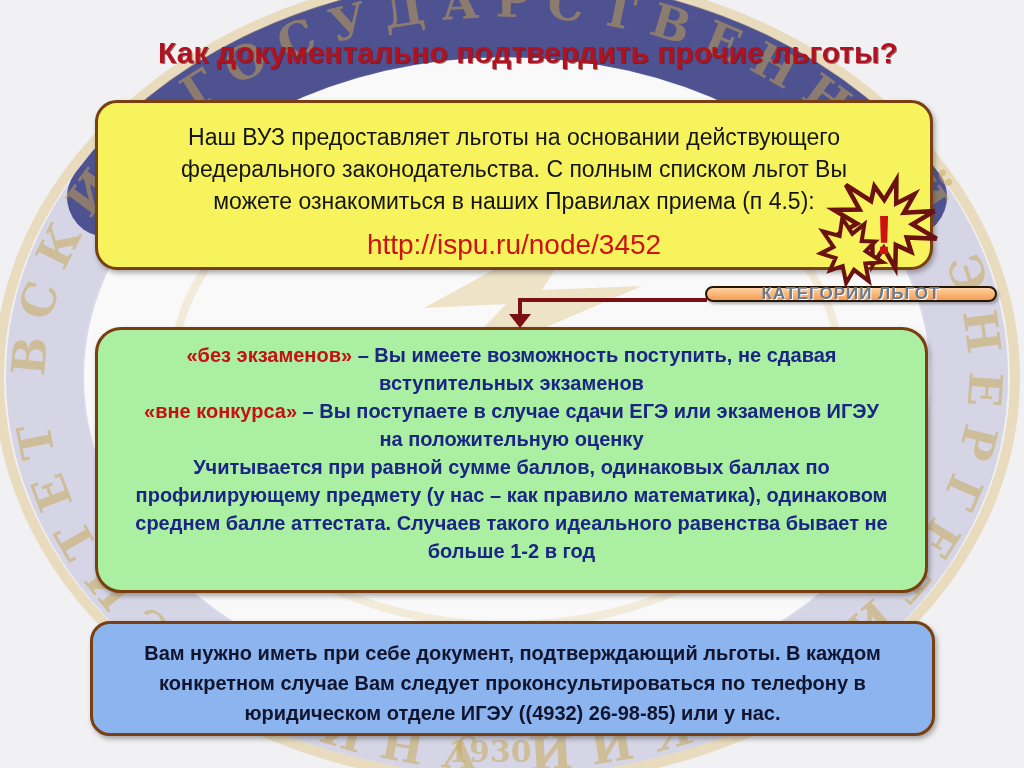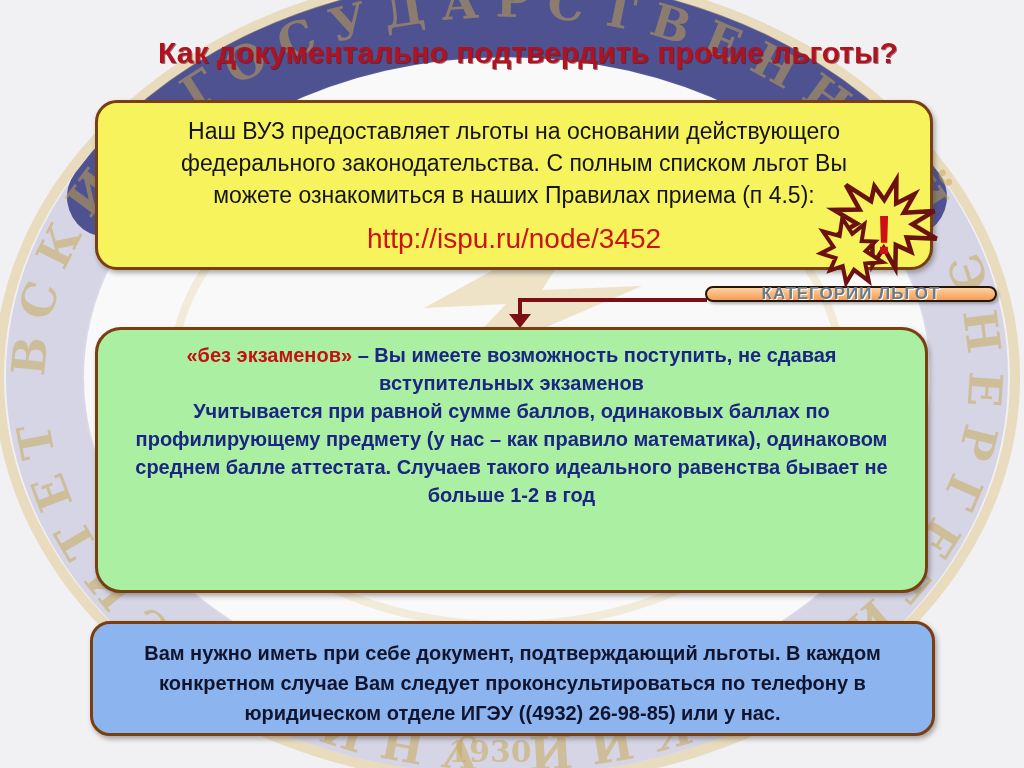--- a/index.html
+++ b/index.html
@@ -13,21 +13,21 @@
     text-align:center;font-size:30px;font-weight:bold;color:#b01320;
     text-shadow:1px 1px 0 rgba(90,8,16,.55);margin:0;
   }
   .box{
     position:absolute;z-index:2;border:3px solid #7a3f10;
     box-shadow:2px 3px 5px rgba(70,70,70,.45);
     text-align:center;box-sizing:border-box;
   }
   .box-yellow{
     left:95px;top:100px;width:838px;height:170px;border-radius:22px;
-    background:#f7f35c;padding-top:12px;
+    background:#f7f35c;padding-top:18px;
   }
   .box-yellow .body-text{
     white-space:pre-line;font-size:23px;line-height:32px;color:#141414;margin:0;
   }
   .url-text{
     display:inline-block;margin-top:12px;font-size:28px;color:#cc1212;
     font-weight:normal;
   }
   .burst-svg{position:absolute;left:798px;top:158px;z-index:4;overflow:visible;}
   .conn-label{
@@ -108,20 +108,22 @@
   </svg>
 
   <div class="conn-label">КАТЕГОРИИ ЛЬГОТ</div>
   <div class="conn-hline"></div>
   <div class="conn-vline"></div>
   <div class="conn-arrow"></div>
 
   <div class="box box-green">
     <p class="segment"><span class="seg-lead">«без экзаменов»</span><span class="seg-rest"> – Вы имеете возможность поступить, не сдавая
 вступительных экзаменов</span></p>
+    <p class="segment"><span class="seg-lead">«вне конкурса»</span><span class="seg-rest"> – Вы поступаете в случае сдачи ЕГЭ или экзаменов ИГЭУ
+на положительную оценку</span></p>
     <p class="segment"><span class="seg-rest">Учитывается при равной сумме баллов, одинаковых баллах по
 профилирующему предмету (у нас – как правило математика), одинаковом
 среднем балле аттестата. Случаев такого идеального равенства бывает не
 больше 1-2 в год</span></p>
   </div>
 
   <div class="box box-blue">
     <p class="body-text">Вам нужно иметь при себе документ, подтверждающий льготы. В каждом
 конкретном случае Вам следует проконсультироваться по телефону в
 юридическом отделе ИГЭУ  ((4932) 26-98-85) или у нас.</p>

